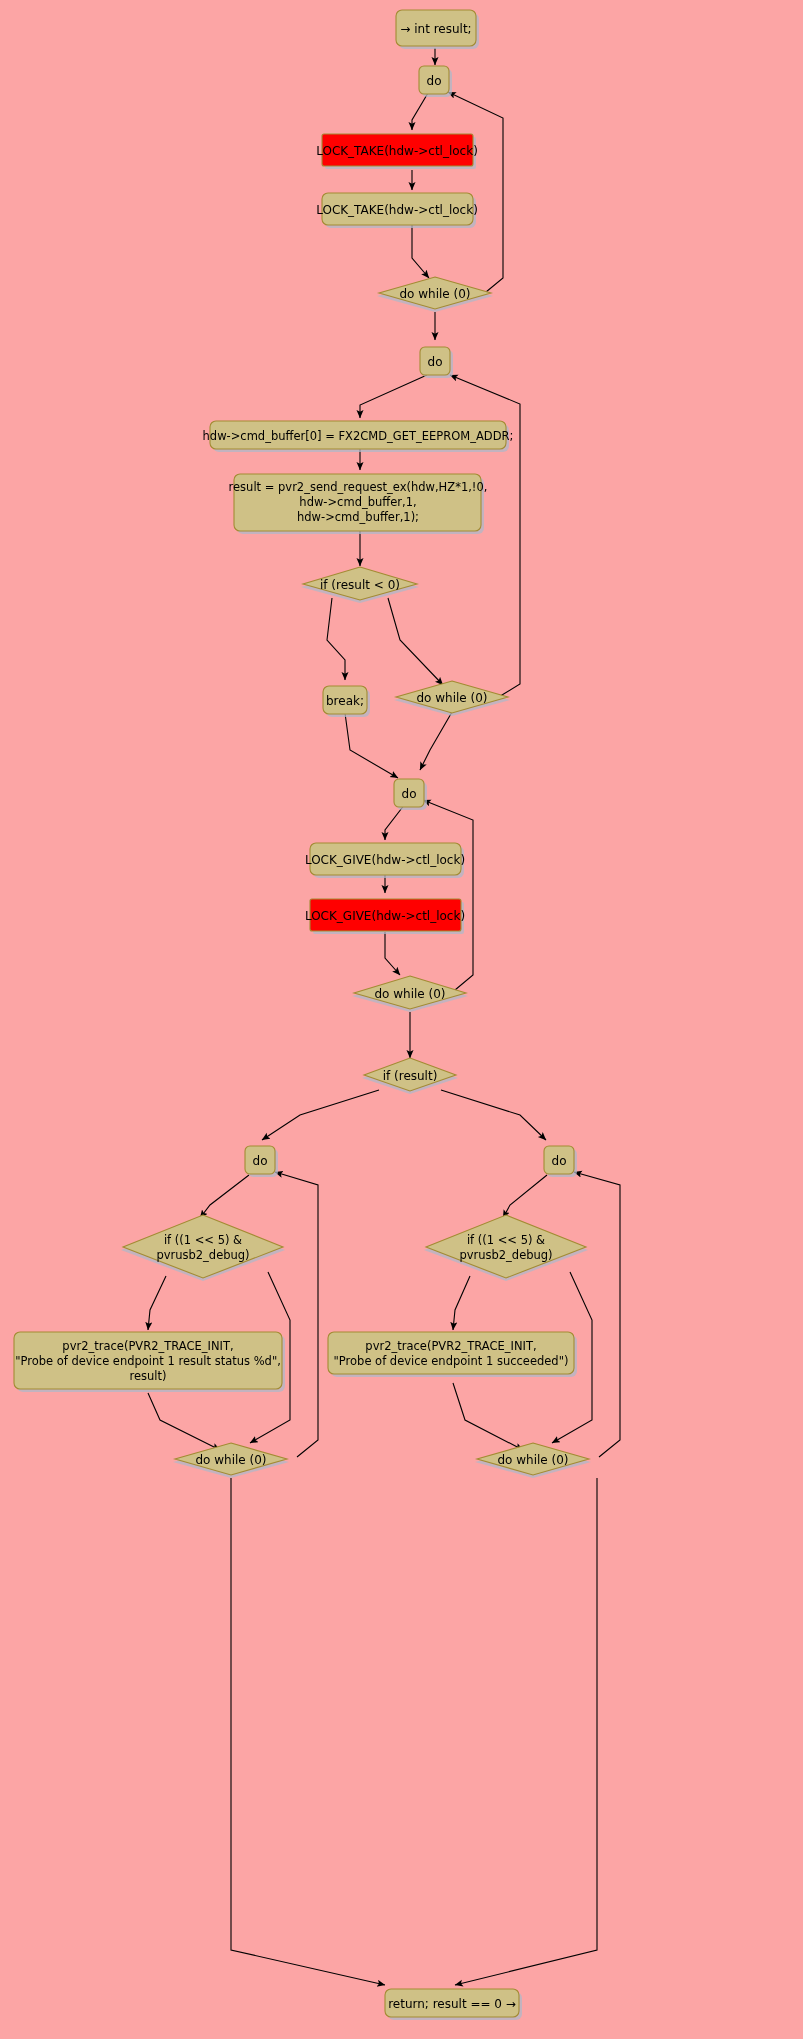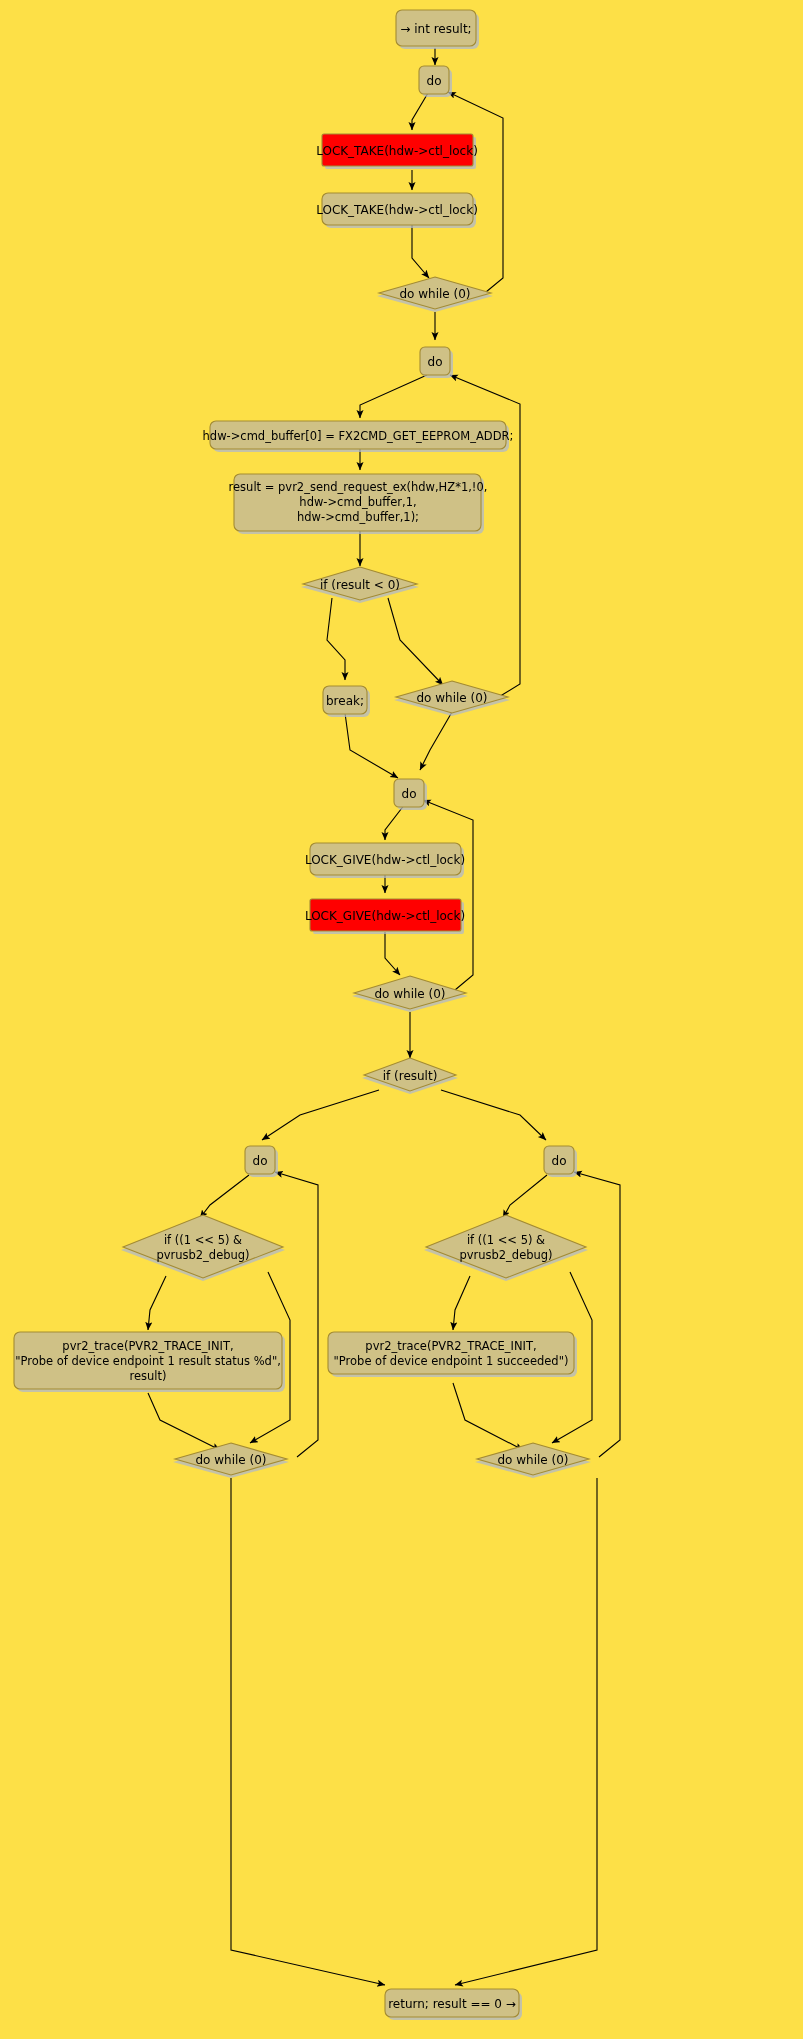--- a/index.html
+++ b/index.html
@@ -10,21 +10,21 @@
   body {
     width: 803px;
     height: 2039px;
     font-family: "DejaVu Sans", sans-serif;
     overflow: hidden;
   }
   #diagram-root {
     position: relative;
     width: 803px;
     height: 2039px;
-    background: #fde047;
+    background: #fca5a5;
   }
   svg#flow-svg {
     position: absolute;
     left: 0;
     top: 0;
     width: 803px;
     height: 2039px;
     display: block;
   }
   .node-text {

